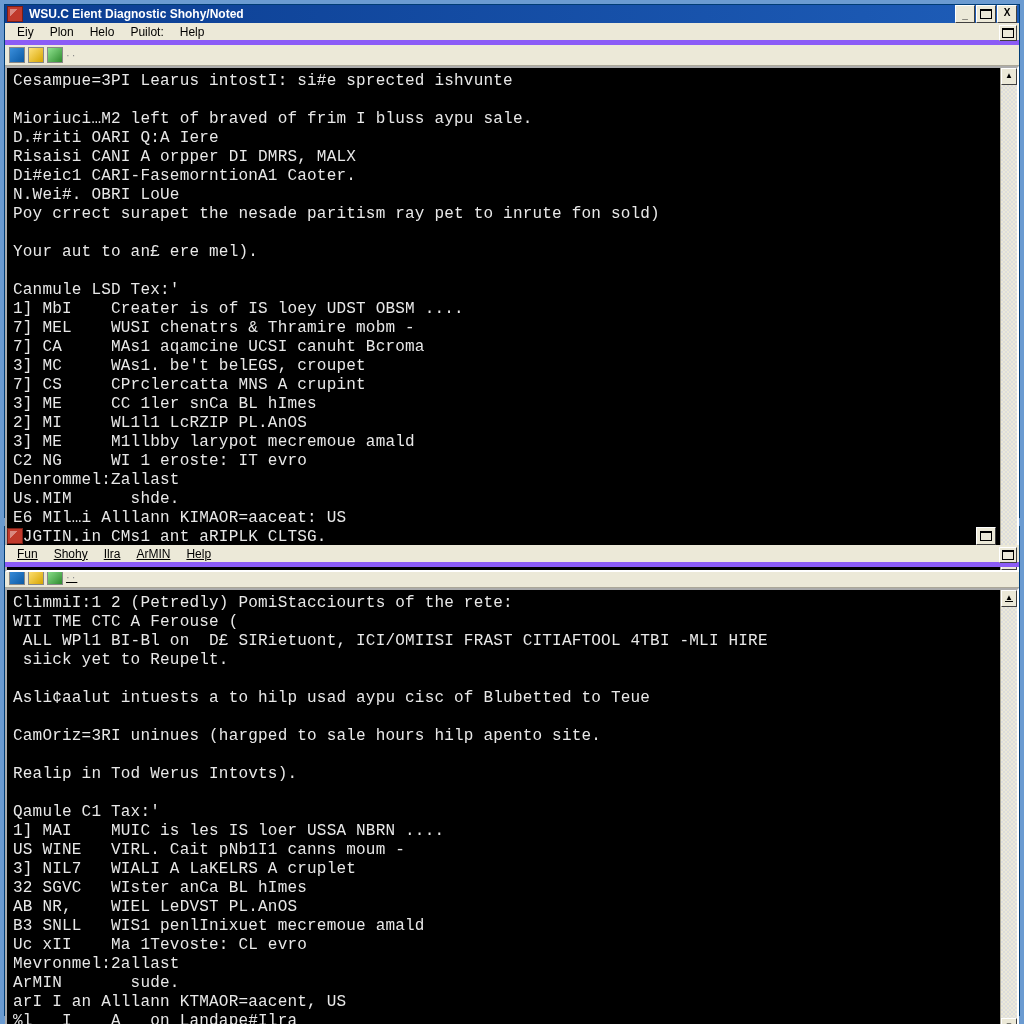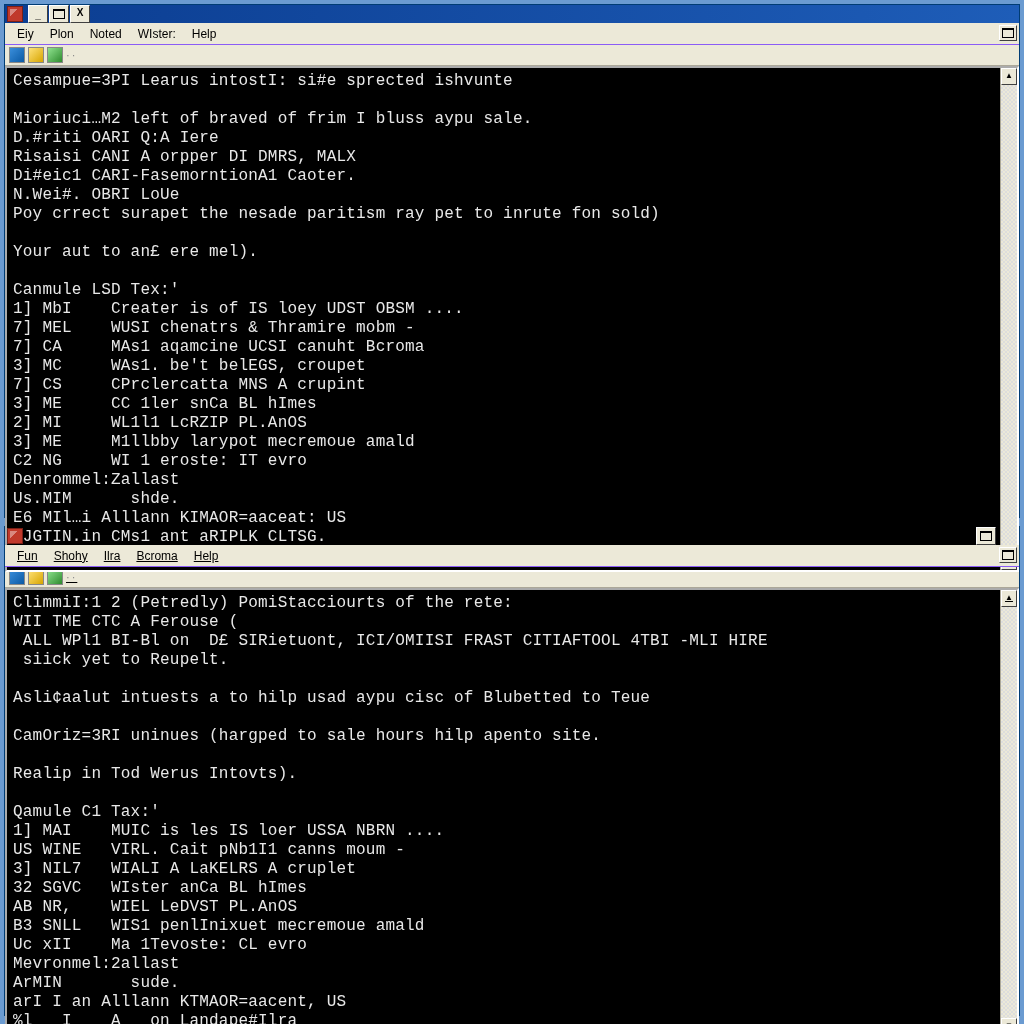--- a/index.html
+++ b/index.html
@@ -61,21 +61,21 @@
     text-align: center;
     color:#000;
     margin-left:1px;
   }
   .win-btn.min::after{content:"_"; position:relative; top:2px;}
   .win-btn.max{position:relative;}
   .win-btn.max::after{content:""; position:absolute; inset:3px; border:1px solid #000; border-top-width:2px;}
   .win-btn.close::after{content:"X";}
   .menubar {
     background:#ece9d8;
-    border-bottom:1px solid #8b5cf6;
+    border-bottom:5px solid #8b5cf6;
     padding:2px 4px;
     display:flex;
     align-items:center;
     height:22px;
     font-size:12px;
     color:#000;
     position:relative;
   }
   .menubar .menu-item{ padding:2px 8px; }
   .menubar .corner-btn{
@@ -158,31 +158,32 @@
     background-size:4px 4px; background-position:0 0,2px 2px;
   }
   .statusbar .sb-btn{height:14px;width:16px;}
 </style>
 </head>
 <body>
 
 <div class="window top">
   <div class="titlebar">
     <span class="app-icon"></span>
+    <span class="title">WSU.C Eient Diagnostic Shohy/Noted</span>
     <div class="win-controls">
       <div class="win-btn min"></div>
       <div class="win-btn max"></div>
       <div class="win-btn close"></div>
     </div>
   </div>
   <div class="menubar">
     <span class="menu-item">Eiy</span>
     <span class="menu-item">Plon</span>
-    <span class="menu-item">Noted</span>
-    <span class="menu-item">WIster:</span>
+    <span class="menu-item">Helo</span>
+    <span class="menu-item">Puilot:</span>
     <span class="menu-item">Help</span>
     <span class="corner-btn"></span>
   </div>
   <div class="toolbar">
     <span class="tool-ico ico-blue"></span>
     <span class="tool-ico ico-yellow"></span>
     <span class="tool-ico ico-green"></span>
     <span class="tool-sep">··</span>
   </div>
   <div class="console-wrap">
@@ -232,21 +233,21 @@
     <div class="win-controls">
       <div class="win-btn min"></div>
       <div class="win-btn max"></div>
       <div class="win-btn close"></div>
     </div>
   </div>
   <div class="menubar">
     <span class="menu-item">Fun</span>
     <span class="menu-item">Shohy</span>
     <span class="menu-item">Ilra</span>
-    <span class="menu-item">Bcroma</span>
+    <span class="menu-item">ArMIN</span>
     <span class="menu-item">Help</span>
     <span class="corner-btn"></span>
   </div>
   <div class="toolbar">
     <span class="tool-ico ico-blue"></span>
     <span class="tool-ico ico-yellow"></span>
     <span class="tool-ico ico-green"></span>
     <span class="tool-sep">··</span>
   </div>
   <div class="console-wrap">

